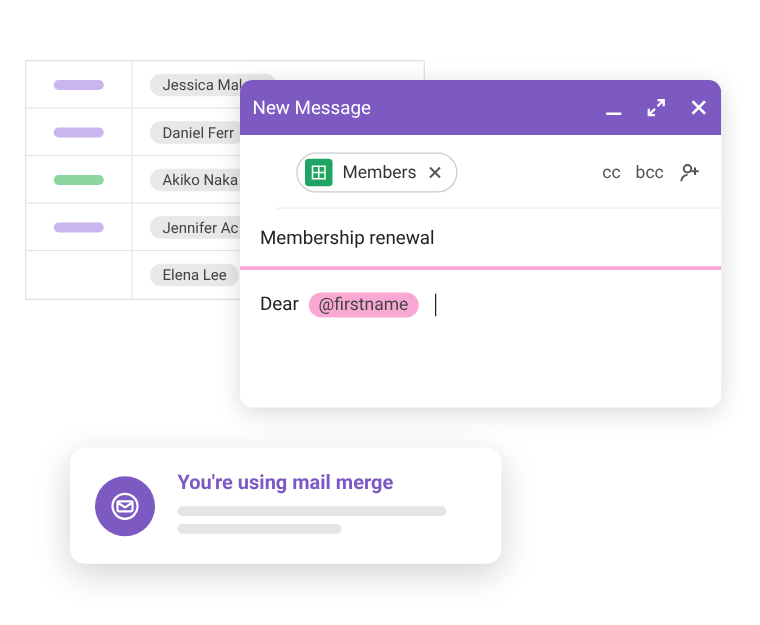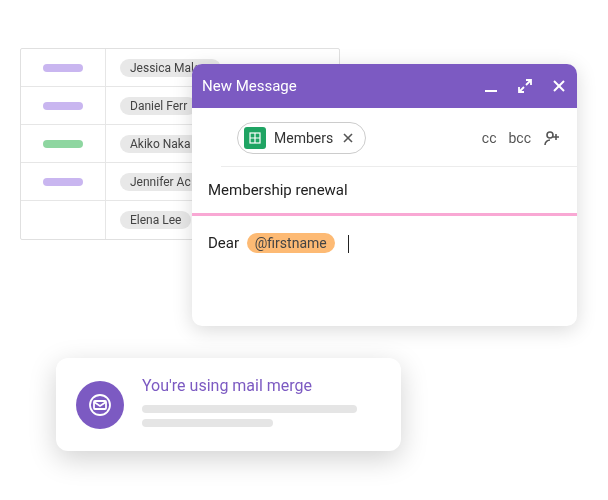--- a/index.html
+++ b/index.html
@@ -117,21 +117,21 @@
   font-size: 15px;
   color: #222;
 }
 .body-area {
   padding: 18px 16px 40px 16px;
   font-size: 15px;
   color: #222;
   min-height: 110px;
 }
 .merge-token {
-  background: #fdba74;
+  background: #f9a8d4;
   border-radius: 11px;
   padding: 2px 8px;
   font-size: 14px;
   color: #444;
   margin: 16px 4px;
 }
 .cursor {
   display: inline-block;
   width: 1px;
   height: 18px;
@@ -161,21 +161,21 @@
   background: #7c5ac2;
   display: flex;
   align-items: center;
   justify-content: center;
   flex-shrink: 0;
 }
 .merge-content { flex: 1; }
 .merge-title {
   color: #7c5ac2;
   font-size: 16px;
-  font-weight: 400;
+  font-weight: 700;
   margin-bottom: 10px;
 }
 .skeleton-line {
   height: 8px;
   background: #e5e5e5;
   border-radius: 4px;
   margin-bottom: 6px;
 }
 .skeleton-line.short { width: 55%; }
 .skeleton-line.long { width: 90%; }

